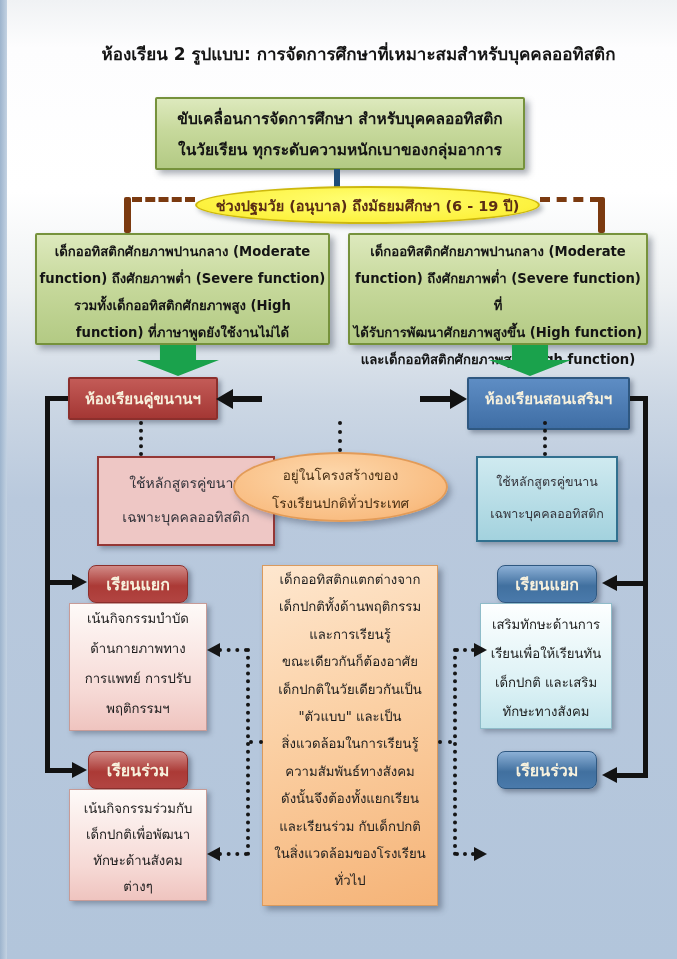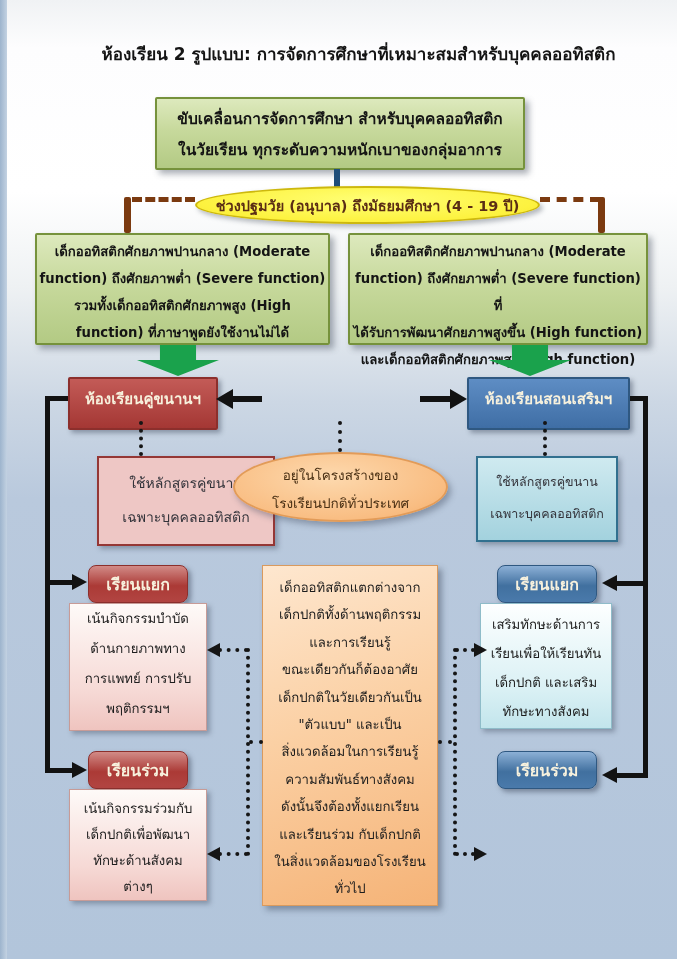--- a/index.html
+++ b/index.html
@@ -32,21 +32,21 @@
   .brown-bar{width:7px;background:#7b3a10;border-radius:2px;}
   .block-arrow{
     width:82px;height:31px;background:#1aa24c;
     clip-path:polygon(28% 0,72% 0,72% 48%,100% 48%,50% 100%,0 48%,28% 48%);
     filter:drop-shadow(2px 2px 1px rgba(95,90,40,.55));
   }
   .hdr{
     text-align:center;font-weight:bold;color:#f7f1dd;font-size:15px;line-height:41px;
     box-shadow:3px 3px 5px rgba(60,70,90,.45);border-radius:2px;
   }
-  .hdr-red{left:68px;top:377px;width:150px;height:53px;background:linear-gradient(180deg,#c35b57,#a43734);border:2px solid #8c2f2c;}
+  .hdr-red{left:68px;top:377px;width:150px;height:43px;background:linear-gradient(180deg,#c35b57,#a43734);border:2px solid #8c2f2c;}
   .hdr-orange{left:262px;top:377px;width:158px;height:43px;background:#f79646;border:2px solid #fbd9ab;}
   .hdr-blue{left:467px;top:377px;width:163px;height:53px;background:linear-gradient(180deg,#5e8dc4,#3f6ea5);border:2px solid #2f5881;}
   .bk{background:#121212;}
   .tri{width:0;height:0;}
   .dot-v{border-left:4px dotted #151515;width:0;}
   .dot-h{border-top:4px dotted #151515;height:0;}
   .note{
     text-align:center;white-space:pre-line;color:#33333a;
     box-shadow:3px 3px 5px rgba(60,70,90,.4);
   }
@@ -67,38 +67,38 @@
   .detail{
     text-align:center;white-space:pre-line;color:#1d1d1d;font-size:13.2px;
     box-shadow:3px 3px 5px rgba(60,70,90,.4);
   }
   .detail-pinkish{background:linear-gradient(180deg,#fefaf8 0%,#f6d9d5 70%,#efc4bf 100%);border:1px solid #c79b97;}
   .detail-cyanish{background:linear-gradient(180deg,#fdffff 0%,#d9f0f4 70%,#c2e5ec 100%);border:1px solid #8fbcc9;}
   .center-note{
     left:262px;top:565px;width:176px;height:341px;
     background:linear-gradient(160deg,#fee7cf 0%,#fbd0a4 45%,#f5b377 100%);
     border:1px solid #d99a5e;box-shadow:4px 4px 6px rgba(60,70,90,.45);
-    text-align:center;white-space:pre-line;color:#1d1d1d;font-size:13.2px;line-height:27.4px;padding-top:8px;
+    text-align:center;white-space:pre-line;color:#1d1d1d;font-size:13.2px;line-height:27.4px;padding-top:0;
   }
 </style>
 </head>
 <body>
 
 <div id="stage">
 
   <div class="abs edge-strip"></div>
 
   <div class="abs title">ห้องเรียน 2 รูปแบบ: การจัดการศึกษาที่เหมาะสมสำหรับบุคคลออทิสติก</div>
 
   <div class="abs gbox top-box">ขับเคลื่อนการจัดการศึกษา สำหรับบุคคลออทิสติก
 ในวัยเรียน ทุกระดับความหนักเบาของกลุ่มอาการ</div>
 
   <div class="abs conn-blue"></div>
 
-  <div class="abs oval-age">ช่วงปฐมวัย (อนุบาล) ถึงมัธยมศึกษา (4 - 19 ปี)</div>
+  <div class="abs oval-age">ช่วงปฐมวัย (อนุบาล) ถึงมัธยมศึกษา (6 - 19 ปี)</div>
 
   <div class="abs brown-dash" style="left:132px;top:197px;width:63px;"></div>
   <div class="abs brown-bar" style="left:124px;top:197px;height:36px;"></div>
   <div class="abs brown-dash" style="left:540px;top:197px;width:60px;"></div>
   <div class="abs brown-bar" style="left:598px;top:197px;height:36px;"></div>
 
   <div class="abs gbox grp grp-left">เด็กออทิสติกศักยภาพปานกลาง (Moderate
 function) ถึงศักยภาพต่ำ (Severe function)
 รวมทั้งเด็กออทิสติกศักยภาพสูง (High
 function) ที่ภาษาพูดยังใช้งานไม่ได้</div>

